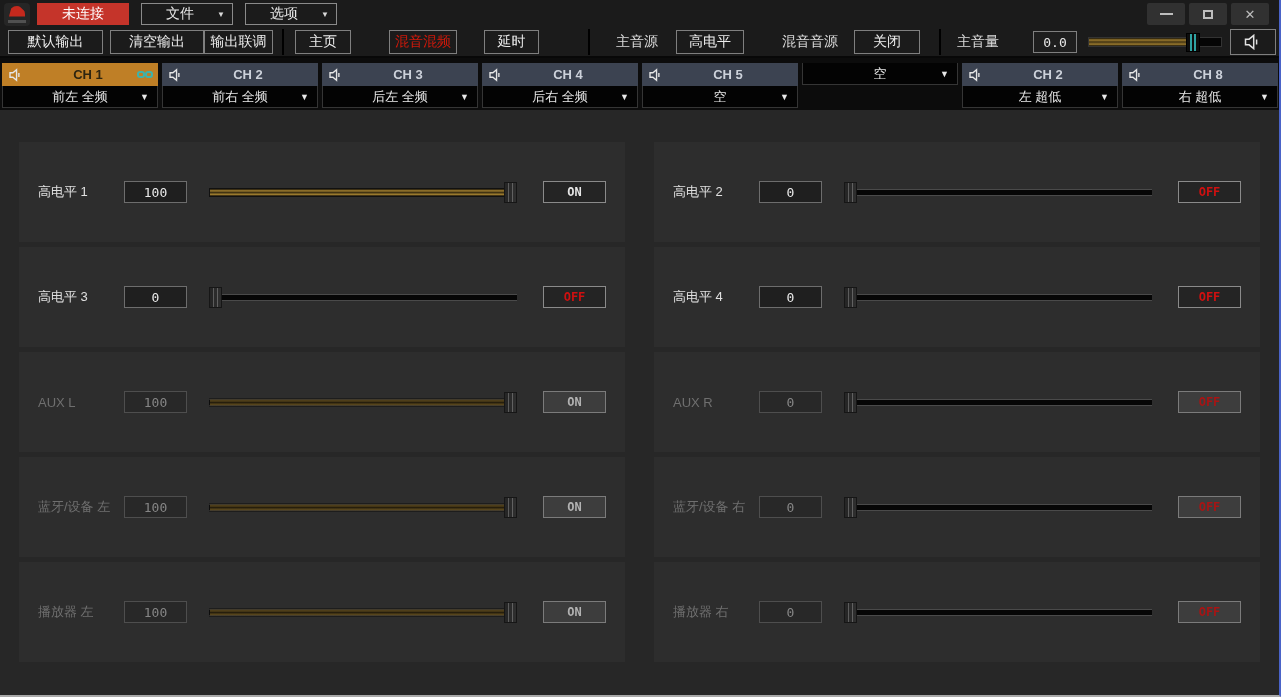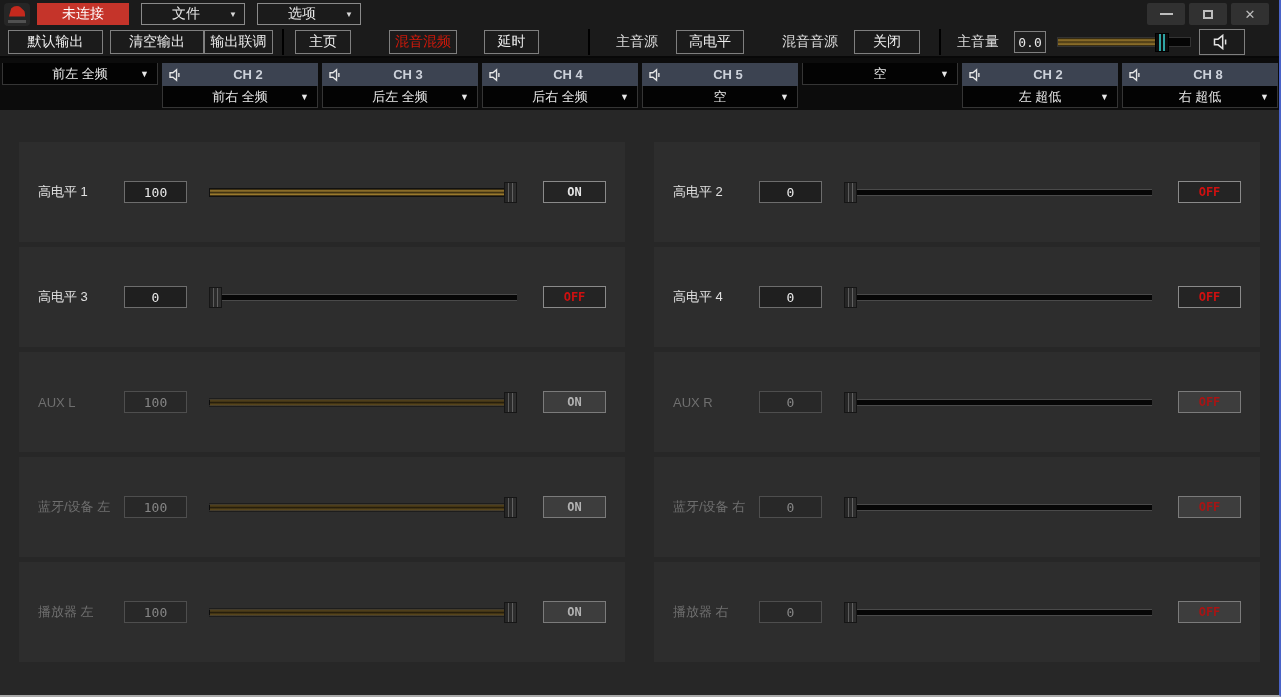--- a/index.html
+++ b/index.html
@@ -11,21 +11,21 @@
     overflow:hidden;
   }
   
   .titlebar{ height:28px; background:#1b1b1b; display:flex; align-items:center; }
   .logo{ width:26px; height:23px; margin-left:4px; background:#262626; border-radius:4px; position:relative; }
   .logo::before{ content:""; position:absolute; left:5px; top:3px; width:16px; height:11px;
      background:#c5291d; border-radius:8px 8px 0 0; clip-path:polygon(0 100%,18% 0,60% 0,100% 55%,100% 100%); }
   .logo::after{ content:""; position:absolute; left:4px; bottom:3px; width:18px; height:3px; background:#6d6d6d; opacity:.6; }
   .btn-disconnect{ margin-left:7px; width:92px; height:22px; background:#c5342a; color:#fff;
      display:flex; align-items:center; justify-content:center; font-size:14px; }
-  .tb-drop{ margin-left:12px; width:104px; height:22px; border:1px solid #8a8a8a; color:#e8e8e8;
+  .tb-drop{ margin-left:12px; width:92px; height:22px; border:1px solid #8a8a8a; color:#e8e8e8;
      display:flex; align-items:center; justify-content:center; font-size:14px; position:relative; }
   .tb-drop .arr{ position:absolute; right:7px; font-size:8px; color:#d8d8d8; }
   .tb-drop span.lbl{ margin-right:14px; }
   .winbtns{ margin-left:auto; display:flex; gap:4px; margin-right:10px; }
   .winbtn{ width:38px; height:22px; background:#313131; border-radius:2px; display:flex; align-items:center; justify-content:center; }
   .glyph-min{ width:13px; height:2px; background:#bdbdbd; }
   .glyph-max{ width:10px; height:9px; border:2px solid #bdbdbd; }
   .glyph-close{ color:#bdbdbd; font-size:13px; line-height:1; }
   
   .toolbar{ height:30px; background:#1b1b1b; border-bottom:2px solid #080808; display:flex; align-items:center; }
@@ -35,21 +35,21 @@
   .vsep{ width:2px; height:26px; background:#000; }
   .s1{ margin-left:9px; } 
   .b-nav1{ width:56px; margin-left:11px; } .b-nav2{ width:68px; margin-left:38px; } .b-nav3{ width:55px; margin-left:27px; }
   .nav-active{ color:#d2190a; }
   .s2{ margin-left:49px; }
   .lab{ color:#dcdcdc; font-size:14px; white-space:nowrap; }
   .l-src{ margin-left:26px; } .v-src{ width:68px; margin-left:18px; }
   .l-mix{ margin-left:38px; } .v-mix{ width:66px; margin-left:16px; }
   .s3{ margin-left:19px; }
   .l-vol{ margin-left:16px; }
-  .vol-input{ width:32px; height:22px; margin-left:15px; background:#1e1e1e; border:1px solid #7f7f7f;
+  .vol-input{ width:44px; height:22px; margin-left:34px; background:#1e1e1e; border:1px solid #7f7f7f;
      color:#e8e8e8; font-size:13px; text-align:center; font-family:"DejaVu Sans Mono", monospace; }
   .m-slider{ width:134px; height:10px; margin-left:11px; background:#050505; border:1px solid #333; position:relative; }
   .m-fill{ position:absolute; left:0; top:0; height:100%;
      background:linear-gradient(180deg,#141109 0%,#9c7b2e 25%,#413312 50%,#9c7b2e 78%,#141109 100%); }
   .m-handle{ position:absolute; top:-5px; width:14px; height:19px; border:1px solid #000;
      background:linear-gradient(90deg,#0d0d0d 0 22%,#2fa3a3 22% 38%,#0d0d0d 38% 56%,#2fa3a3 56% 72%,#0d0d0d 72% 100%); }
   .mute-btn{ width:46px; height:26px; margin-left:8px; border:1px solid #7f7f7f; display:flex; align-items:center; justify-content:center; }
   
   .channelbar{ background:#0c0c0c; padding:5px 2px 2px 2px; display:flex; gap:4px; }
   .channel{ width:156px; flex:none; }
@@ -143,20 +143,31 @@
     <div class="mute-btn">
       <svg class="spk" width="20" height="16" viewBox="0 0 20 16">
         <path d="M2.5 5.2 h3.6 l4.6 -3.8 v13.2 l-4.6 -3.8 h-3.6 z" fill="none" stroke="#e2e2e2" stroke-width="1.5"></path>
         <line x1="13.6" y1="5.5" x2="13.6" y2="10.5" stroke="#e2e2e2" stroke-width="1.5"></line>
       </svg>
     </div>
   </div>
 
   <div class="channelbar">
   <div class="channel selected">
+    <div class="ch-tab">
+      <svg class="spk" width="16" height="14" viewBox="0 0 20 16">
+        <path d="M2.5 5.2 h3.6 l4.6 -3.8 v13.2 l-4.6 -3.8 h-3.6 z" fill="none" stroke="#e6e6e6" stroke-width="1.7"></path>
+        <line x1="13.6" y1="5.5" x2="13.6" y2="10.5" stroke="#e6e6e6" stroke-width="1.7"></line>
+      </svg>
+      <span class="ch-name">CH 1</span>
+      <span class="link-icon">
+            <i></i>
+            <i></i>
+          </span>
+    </div>
     <div class="ch-select">
       <span class="ch-output">前左 全频</span>
       <span class="ch-arrow">▼</span>
     </div>
   </div>
 
   <div class="channel">
     <div class="ch-tab">
       <svg class="spk" width="16" height="14" viewBox="0 0 20 16">
         <path d="M2.5 5.2 h3.6 l4.6 -3.8 v13.2 l-4.6 -3.8 h-3.6 z" fill="none" stroke="#e6e6e6" stroke-width="1.7"></path>

